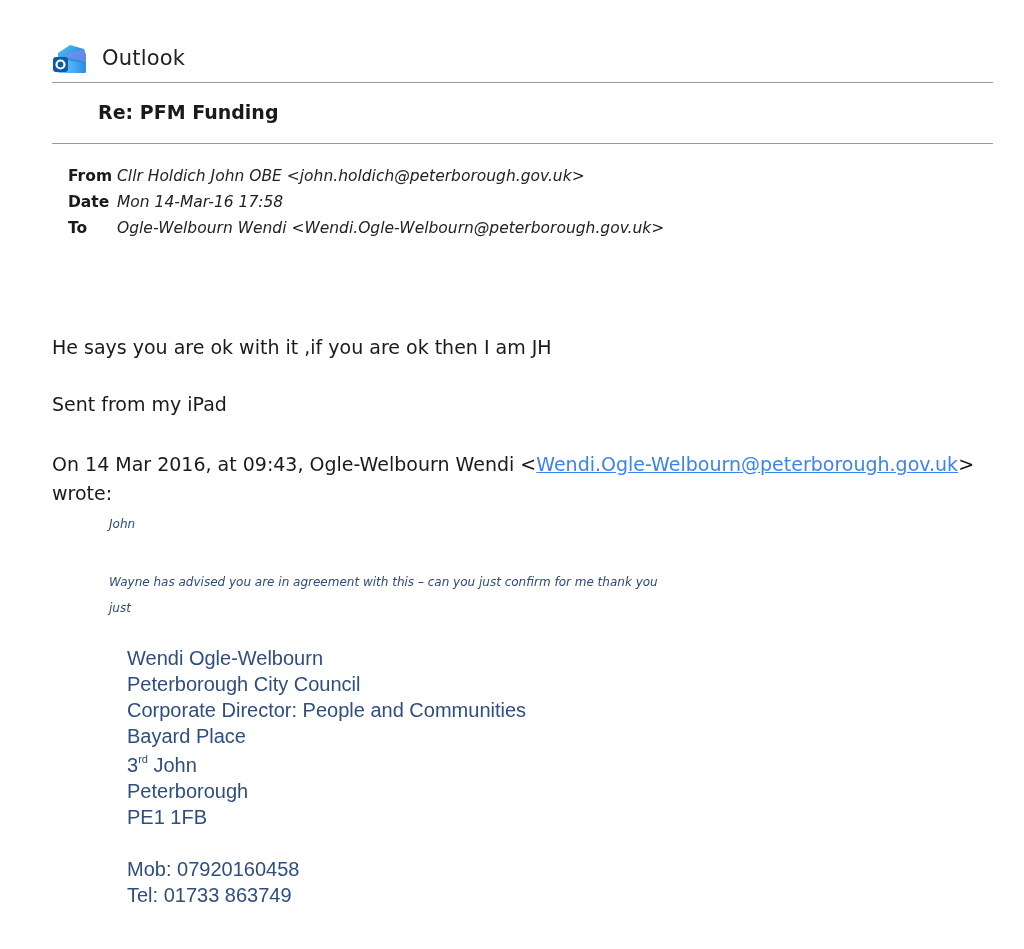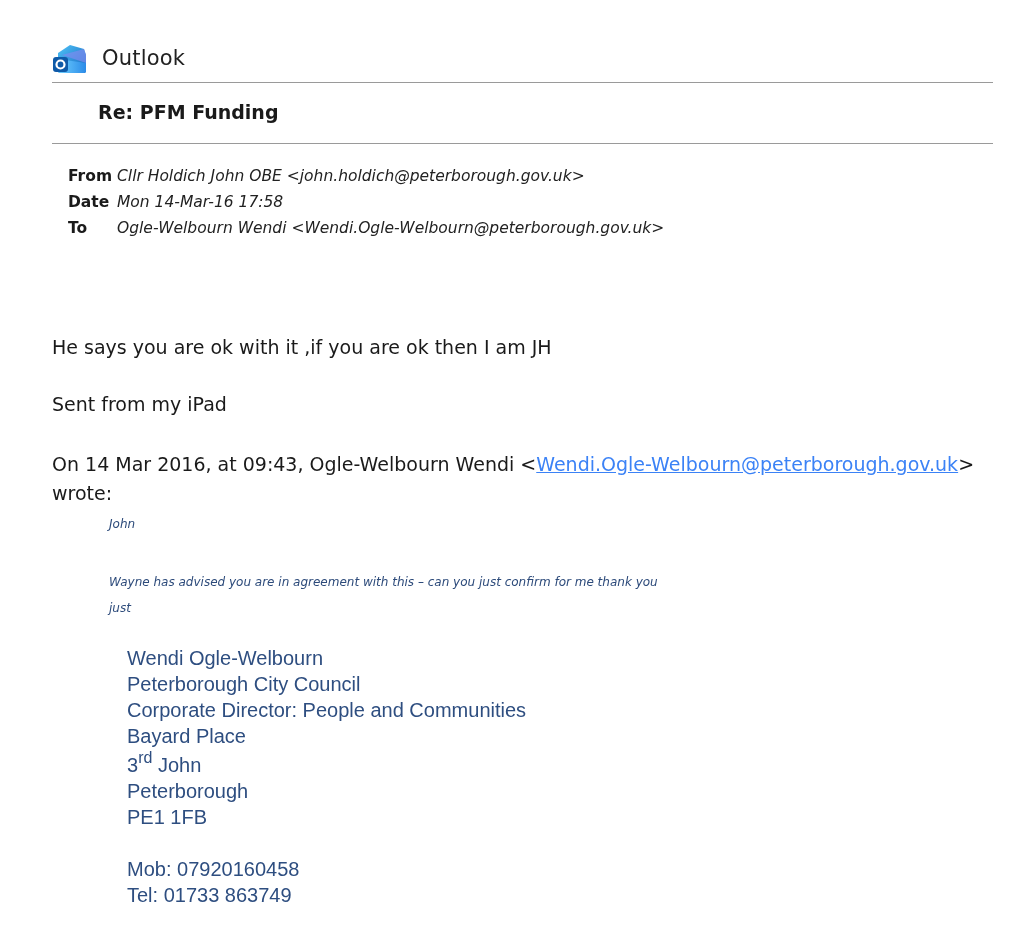--- a/index.html
+++ b/index.html
@@ -30,21 +30,21 @@
     .p3 { top: 410px; line-height: 29px; }
     .quote-link { color: #3b82f6; text-decoration: underline; }
     .quoted { position: absolute; left: 109px; color: #2c4a7a; }
     .q-calibri { font-size: 12px; white-space: nowrap; font-style: italic; }
     .q1 { top: 517px; }
     .q2 { top: 569px; line-height: 26px; }
     .sig {
       position: absolute; left: 109px; top: 645px; color: #2e4e80;
       font-family: "Liberation Sans", sans-serif; font-size: 20px; line-height: 26px; margin-left: 18px;
     }
-    .sig sup { font-size: 16px; line-height: 0; position: relative; top: -1px; }
+    .sig sup { font-size: 11px; line-height: 0; position: relative; top: -1px; }
     .sig .gap { height: 26px; }
   </style>
 </head>
 <body>
 
 <div class="app-header">
   <span class="app-logo">
     <svg width="36" height="34" viewBox="0 0 36 34">
       <defs>
         <linearGradient id="g1" x1="0" y1="0" x2="1" y2="1">

